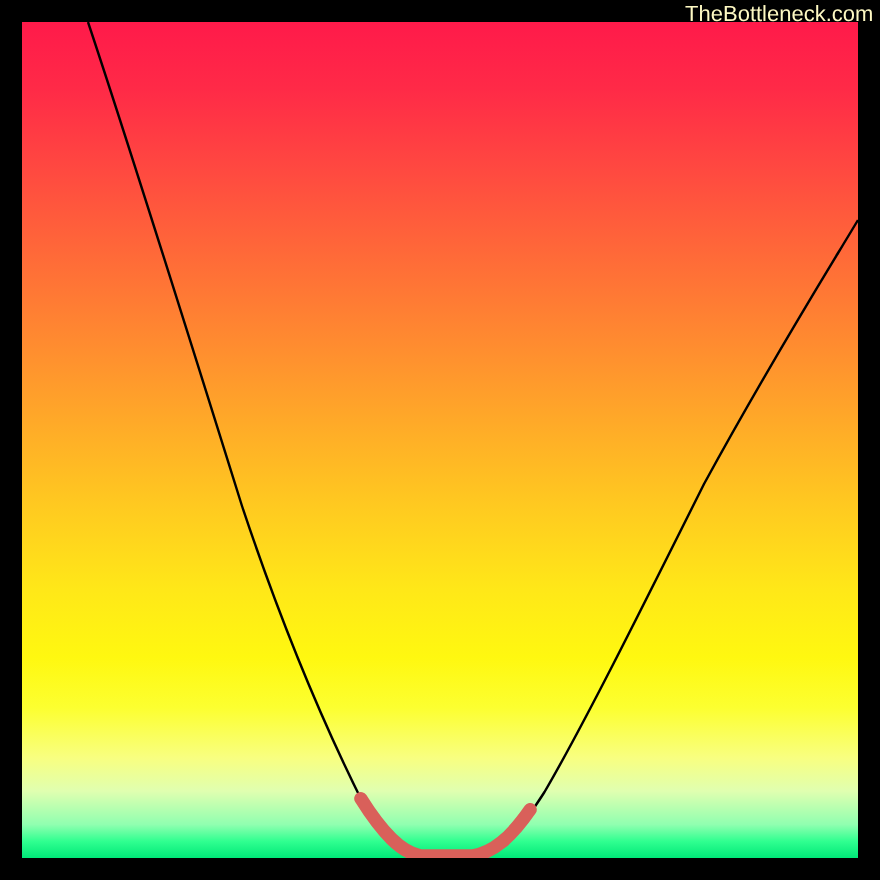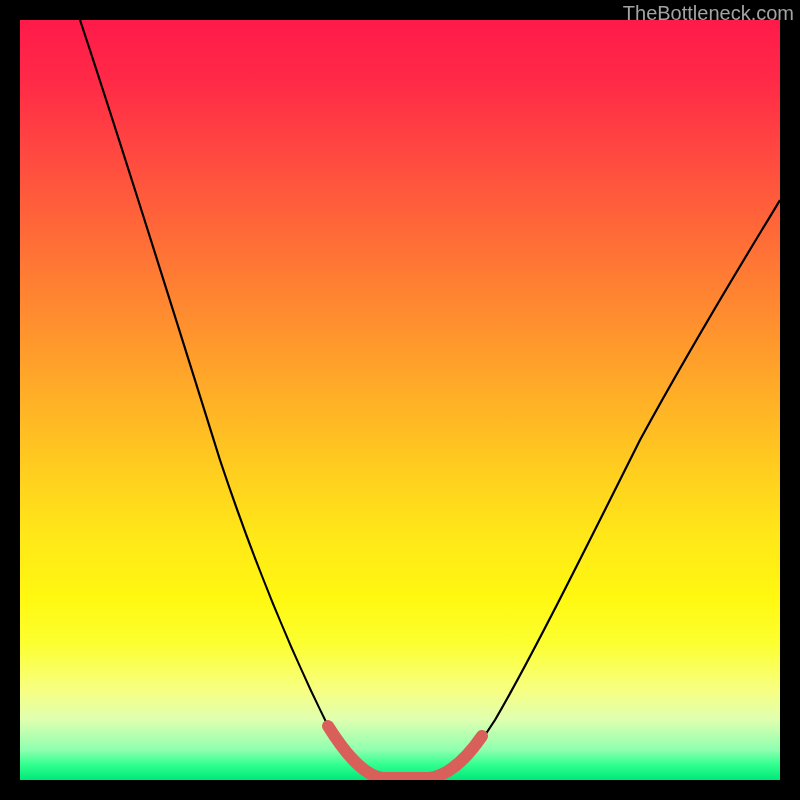--- a/index.html
+++ b/index.html
@@ -38,21 +38,21 @@
       #e0ffb0 92%,
       #90ffb0 96%,
       #30ff90 98%,
       #00e878 100%
     );
   }
   .watermark {
     position: absolute;
     top: 2px;
     right: 6px;
-    color: #a3a3a3;
+    color: #fef9c3;
     font-size: 20px;
     font-weight: 500;
     z-index: 10;
   }
   svg.curve {
     position: absolute;
     left: 0;
     top: 0;
     width: 760px;
     height: 760px;

